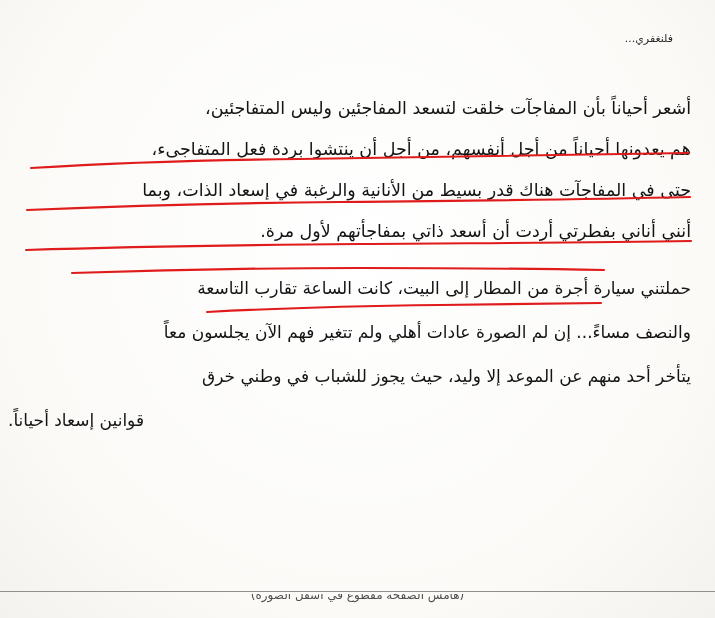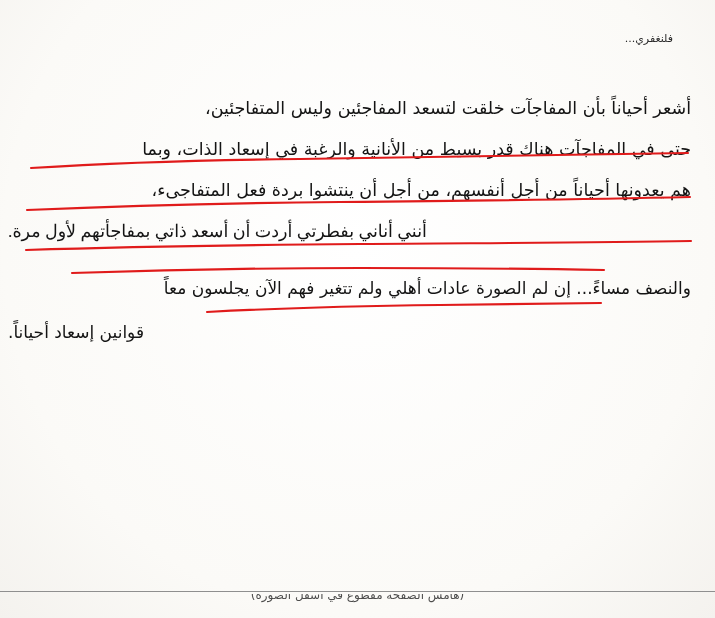--- a/index.html
+++ b/index.html
@@ -68,21 +68,21 @@
     margin-top: 14px;
   }
   .para.p2 .ln {
     display: block;
     white-space: nowrap;
   }
   .para.p1 .ln {
     display: block;
     white-space: nowrap;
   }
-  .ln.center { text-align: left; font-family: Liberation Serif, serif; }
+  .ln.center { text-align: right; }
   .ln.left   { text-align: left; }
   .ln.justify { text-align: justify; }
 
   
   #annotations {
     position: absolute;
     inset: 0;
     z-index: 5;
     pointer-events: none;
   }
@@ -119,27 +119,29 @@
 <div id="page">
 
   <div id="paper-tint"></div>
 
   <div id="running-head">فلنغفري...</div>
 
   <div id="body-text">
 
     <div class="para p1">
       <span class="ln justify">أشعر أحياناً بأن المفاجآت خلقت لتسعد المفاجئين وليس المتفاجئين،</span>
+      <span class="ln justify">هم يعدونها أحياناً من أجل أنفسهم، من أجل أن ينتشوا بردة فعل المتفاجىء،</span>
       <span class="ln justify">حتى في المفاجآت هناك قدر بسيط من الأنانية والرغبة في إسعاد الذات، وبما</span>
-      <span class="ln justify">هم يعدونها أحياناً من أجل أنفسهم، من أجل أن ينتشوا بردة فعل المتفاجىء،</span>
       <span class="ln center">أنني أناني بفطرتي أردت أن أسعد ذاتي بمفاجأتهم لأول مرة.</span>
     </div>
 
     <div class="para p2">
+      <span class="ln center">حملتني سيارة أجرة من المطار إلى البيت، كانت الساعة تقارب التاسعة</span>
       <span class="ln justify">والنصف مساءً... إن لم الصورة عادات أهلي ولم تتغير فهم الآن يجلسون معاً</span>
+      <span class="ln center">يتأخر أحد منهم عن الموعد إلا وليد، حيث يجوز للشباب في وطني خرق</span>
       <span class="ln left">قوانين إسعاد أحياناً.</span>
     </div>
 
   </div>
 
   <svg id="annotations" viewBox="0 0 715 618" width="715" height="618">
     <g fill="none" stroke="#e01b1b" stroke-width="2.1" stroke-linecap="round">
       <path d="M31,168 C110,163 200,160 300,159 C400,158 500,157 688,153"></path>
       <path d="M27,210 C120,206 230,203 340,202 C450,201 560,200 690,197"></path>
       <path d="M26,250 C120,247 240,245 360,244 C480,243 590,243 691,241"></path>

